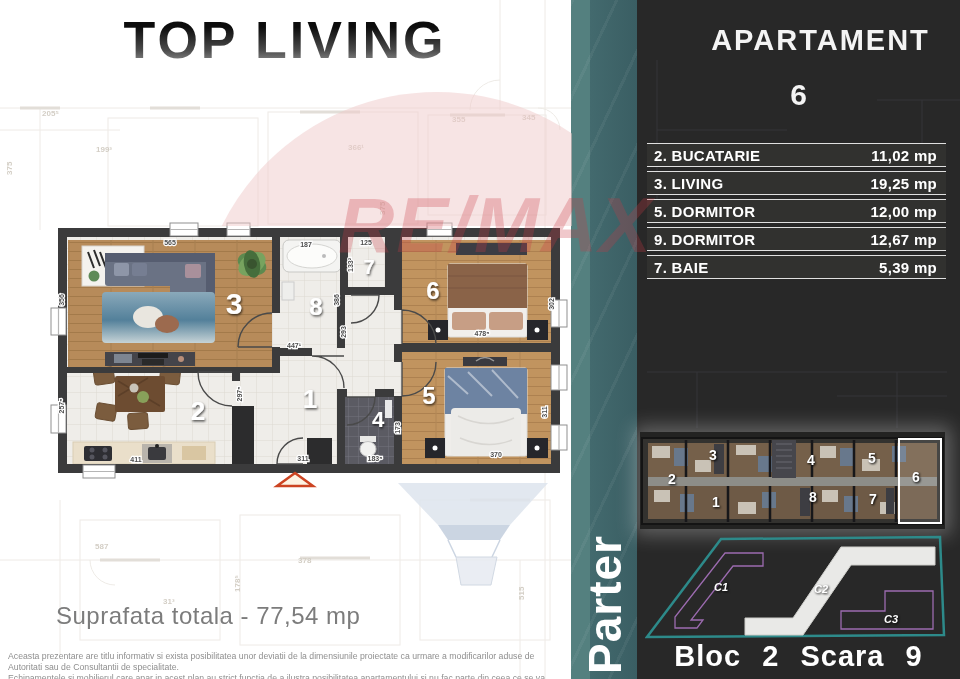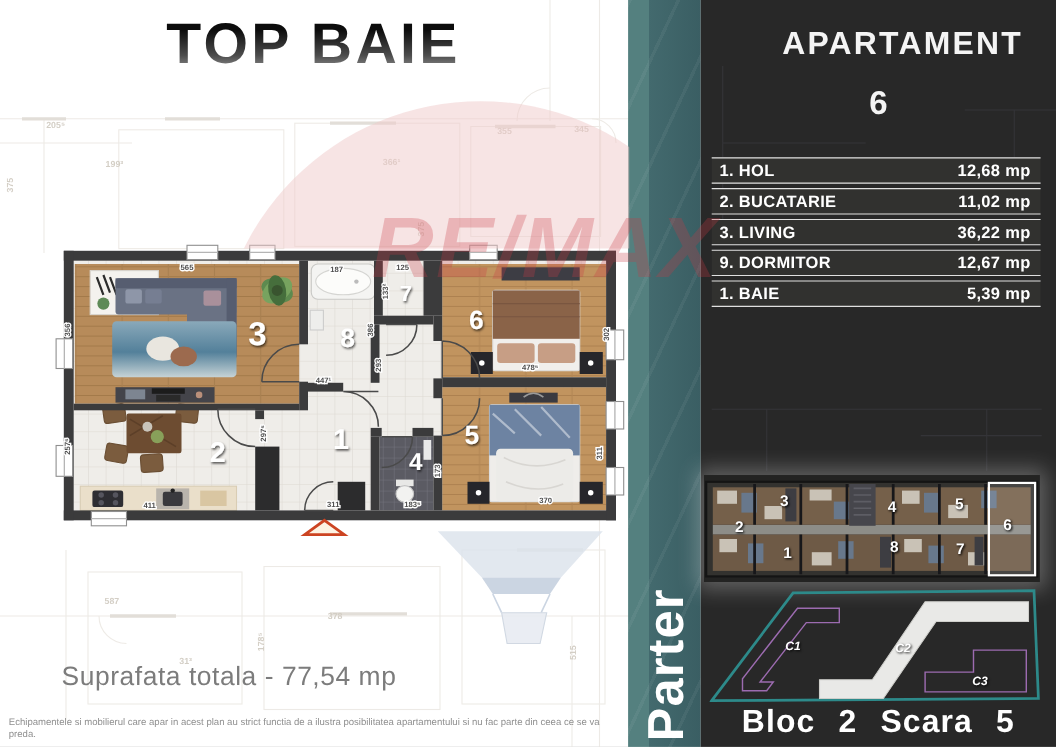--- a/index.html
+++ b/index.html
@@ -85,21 +85,21 @@
         <text x="348" y="150">366¹</text>
         <text x="95" y="549">587</text>
         <text x="240" y="592" transform="rotate(-90 240 592)">178⁵</text>
         <text x="163" y="604">31³</text>
         <text x="524" y="600" transform="rotate(-90 524 600)">515</text>
         <text x="298" y="563">378</text>
       </g>
   </svg>
 
   <div class="title-block">
-    <div class="logo-title">TOP BAIE</div>
+    <div class="logo-title">TOP LIVING</div>
   </div>
 
   <div class="fp-wrap">
   <svg width="522" height="272" viewBox="0 0 522 272">
     <defs>
       <pattern id="tile" width="16" height="16" patternUnits="userSpaceOnUse">
         <rect width="16" height="16" fill="#efede9"></rect>
         <path d="M0,0 H16 M0,0 V16" stroke="#ddd9d2" stroke-width="1"></path>
       </pattern>
       <pattern id="wood" width="42" height="9" patternUnits="userSpaceOnUse">
@@ -328,55 +328,56 @@
       <polygon points="398,483 548,483 510,525 438,525" fill="#dde4ed"></polygon>
       <polygon points="438,525 510,525 500,540 448,540" fill="#c3cedd"></polygon>
       <path d="M448,540 L456,557 M500,540 L492,557" stroke="#c3cedd" stroke-width="1.5"></path>
       <polygon points="456,557 497,557 491,585 461,585" fill="#e7ebf1" stroke="#c9d2de"></polygon>
     </g>
     <text id="wm-text" x="338" y="252" font-size="78" font-weight="800" font-style="italic" letter-spacing="2" fill="#c93a45" fill-opacity="0.28">RE/MAX</text>
   </svg>
 
   <div class="total-line">Suprafata totala - 77,54 mp</div>
   <div class="disclaimer">
+    <div>Aceasta prezentare are titlu informativ si exista posibilitatea unor deviatii de la dimensiunile proiectate ca urmare a modificarilor aduse de Autoritati sau de Consultantii de specialitate.</div>
     <div>Echipamentele si mobilierul care apar in acest plan au strict functia de a ilustra posibilitatea apartamentului si nu fac parte din ceea ce se va preda.</div>
   </div>
 
   <div class="teal-strip"></div>
   <div class="floor-name">Parter</div>
 
   <div class="panel">
     <svg class="panel-lines" width="323" height="679" viewBox="0 0 323 679">
       <g stroke="#343438" stroke-width="1" fill="none">
         <path d="M240,100 H323 M285,100 V160 M10,372 H310 M60,372 V428 M200,396 H310 M260,372 V428 M20,60 V200 M20,130 H150"></path>
       </g>
     </svg>
 
     <div class="apt-label">APARTAMENT</div>
     <div class="apt-number">6</div>
 
     <div class="room-list" id="room-list">
         <div class="room-row">
-          <span>1. HOL</span>
-          <span class="val">12,68 mp</span>
-        </div>
-        <div class="room-row">
           <span>2. BUCATARIE</span>
           <span class="val">11,02 mp</span>
         </div>
         <div class="room-row">
           <span>3. LIVING</span>
-          <span class="val">36,22 mp</span>
+          <span class="val">19,25 mp</span>
+        </div>
+        <div class="room-row">
+          <span>5. DORMITOR</span>
+          <span class="val">12,00 mp</span>
         </div>
         <div class="room-row">
           <span>9. DORMITOR</span>
           <span class="val">12,67 mp</span>
         </div>
         <div class="room-row">
-          <span>1. BAIE</span>
+          <span>7. BAIE</span>
           <span class="val">5,39 mp</span>
         </div>
       </div>
 
     <div class="thumb-wrap">
       <svg width="305" height="97" viewBox="0 0 305 97">
         <rect x="0" y="0" width="305" height="97" fill="#232322"></rect>
         <rect x="2" y="6" width="301" height="86" fill="#33322f" stroke="#141414" stroke-width="2"></rect>
         <rect x="8" y="45" width="289" height="9" fill="#8d8d88"></rect>
         <rect x="8" y="11" width="289" height="34" fill="#75604a"></rect>
@@ -433,16 +434,16 @@
         <path d="M100,102 L100,85 L148,85 L196,14 L290,14 L290,32 L206,32 L158,102 Z" fill="#e9e9e7" stroke="#cfcfcb" stroke-width="1"></path>
         <path d="M196,96 L288,96 L288,58 L240,58 L240,78 L196,78 Z" fill="none" stroke="#9c6bb0" stroke-width="1.3"></path>
         <g id="site-labels" font-size="11" font-weight="700" fill="#ffffff" text-anchor="middle" style="filter:drop-shadow(1px 1px 1px rgba(0,0,0,.8))">
             <text x="76" y="58">C1</text>
             <text x="176" y="60">C2</text>
             <text x="246" y="90">C3</text>
           </g>
       </svg>
     </div>
 
-    <div class="bloc-line">Bloc 2 Scara 5</div>
+    <div class="bloc-line">Bloc 2 Scara 9</div>
   </div>
 
 </div>
 
 </body></html>

